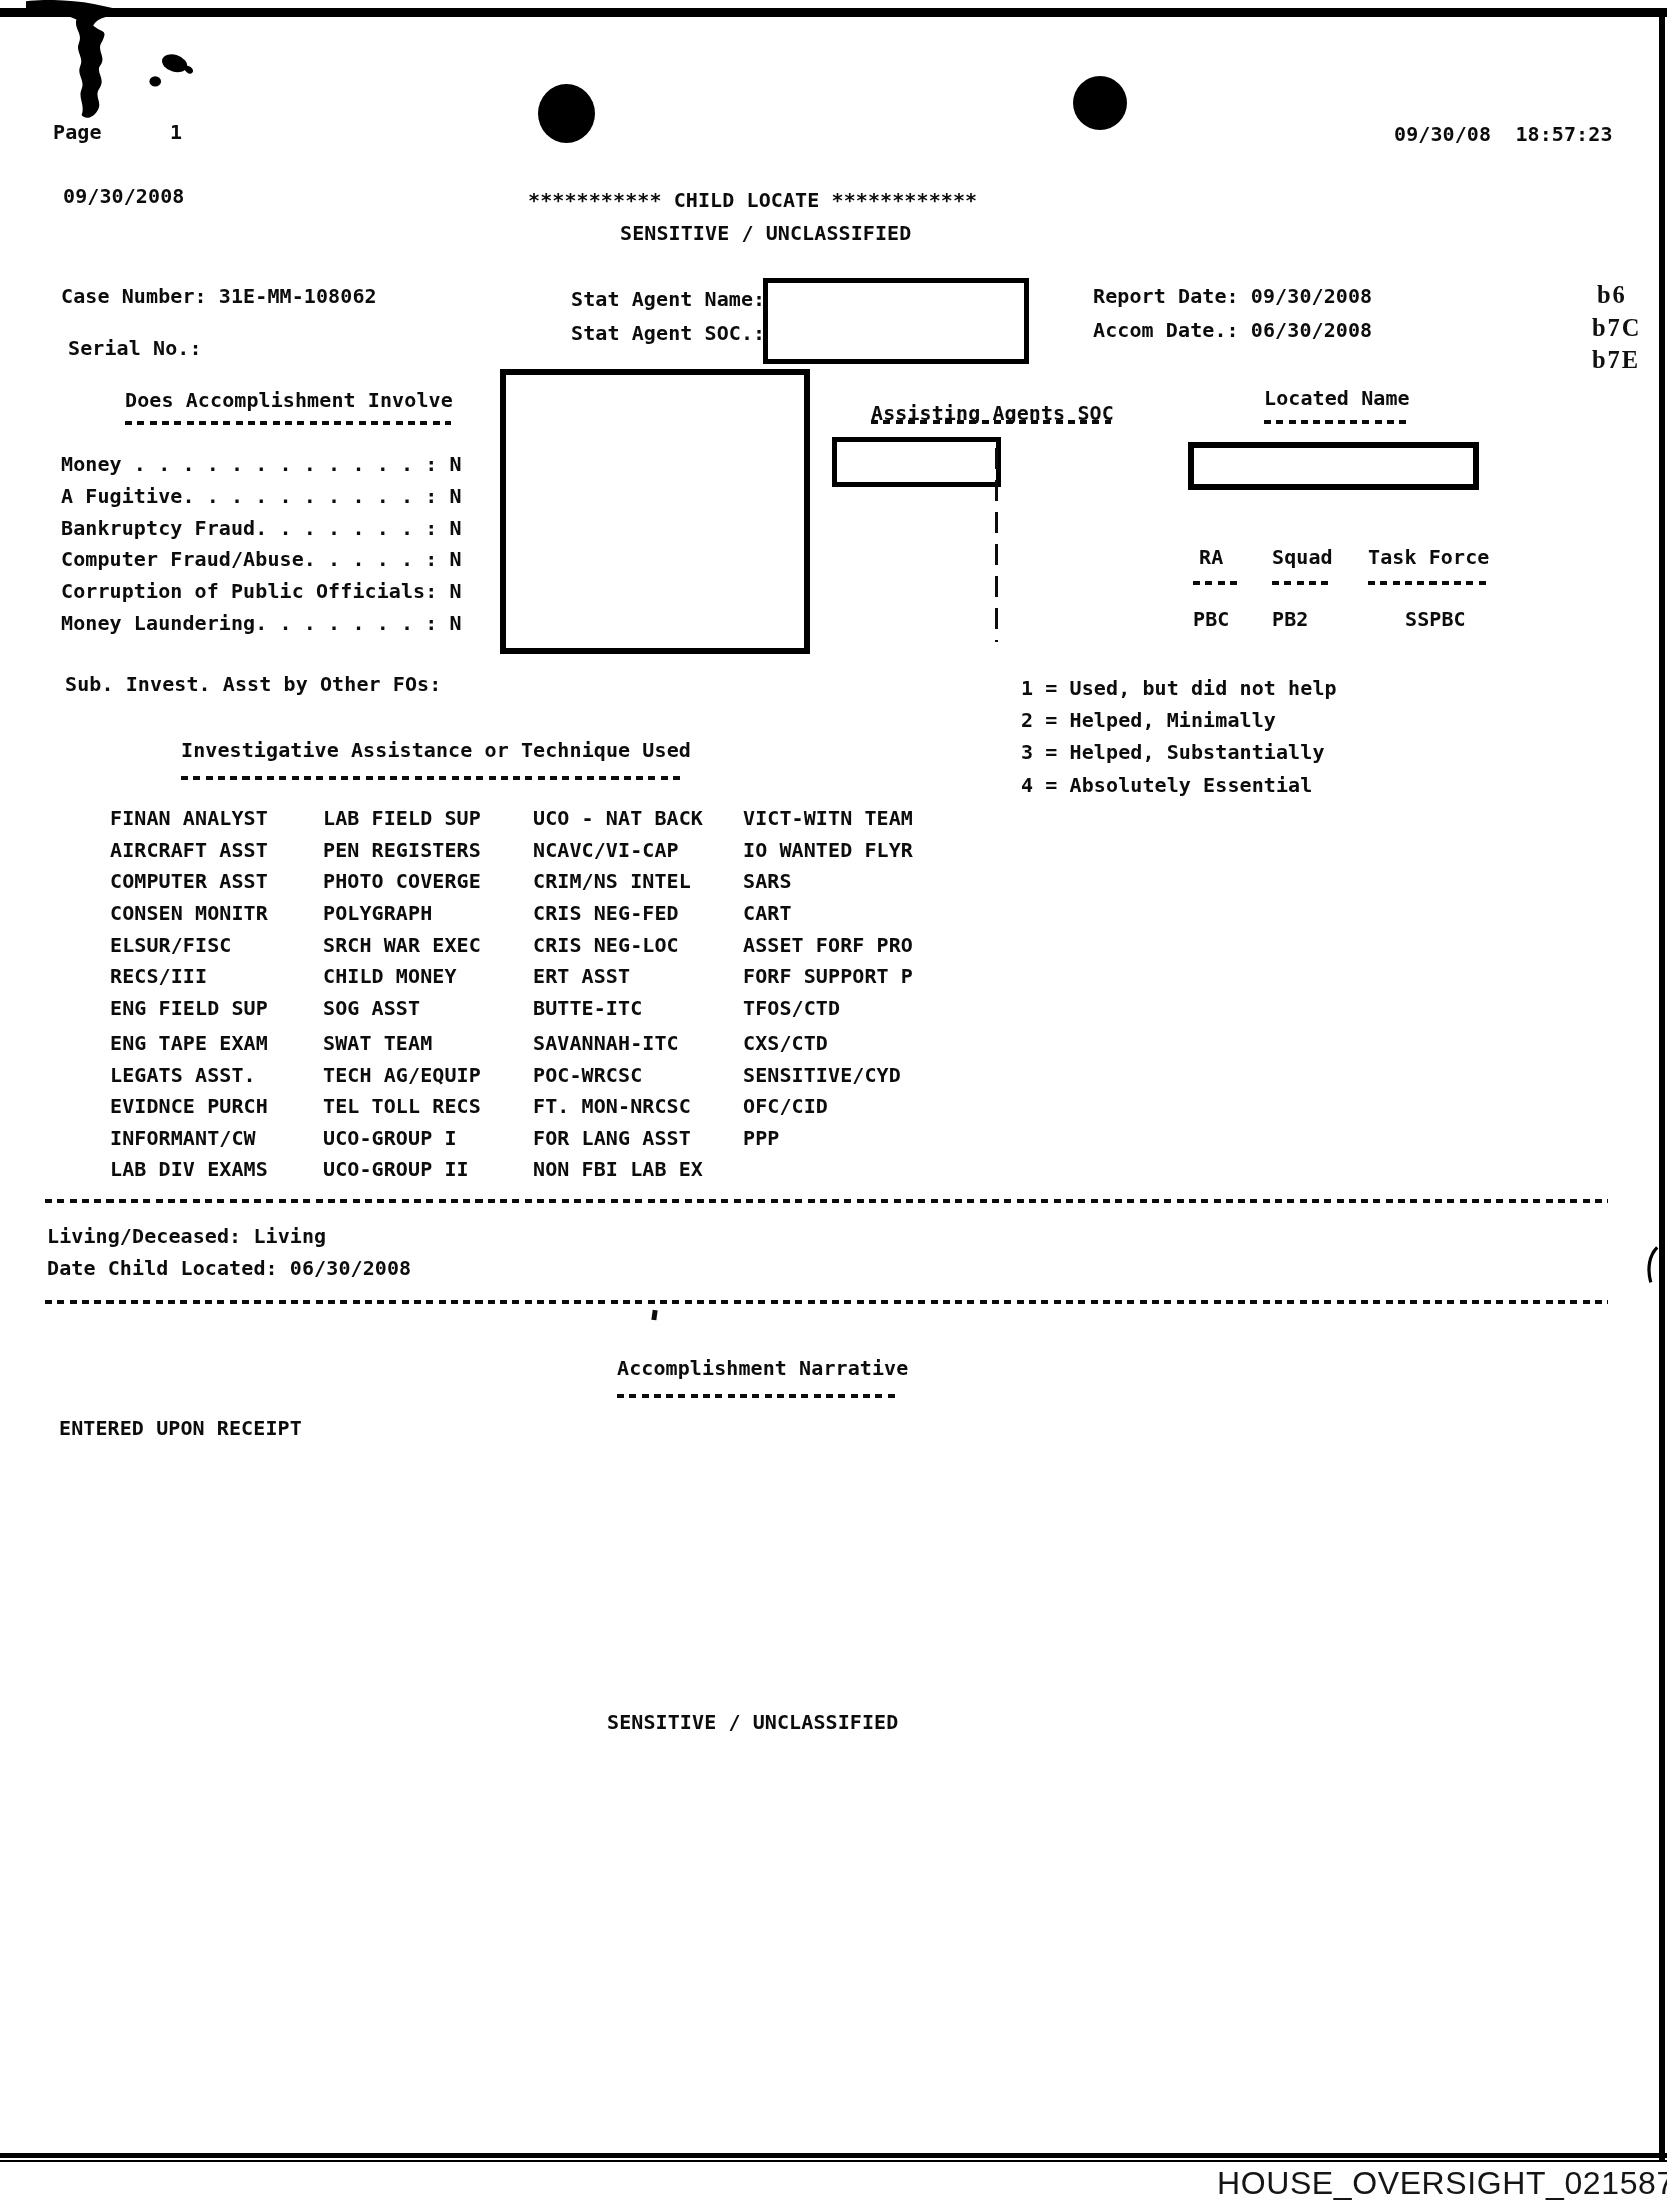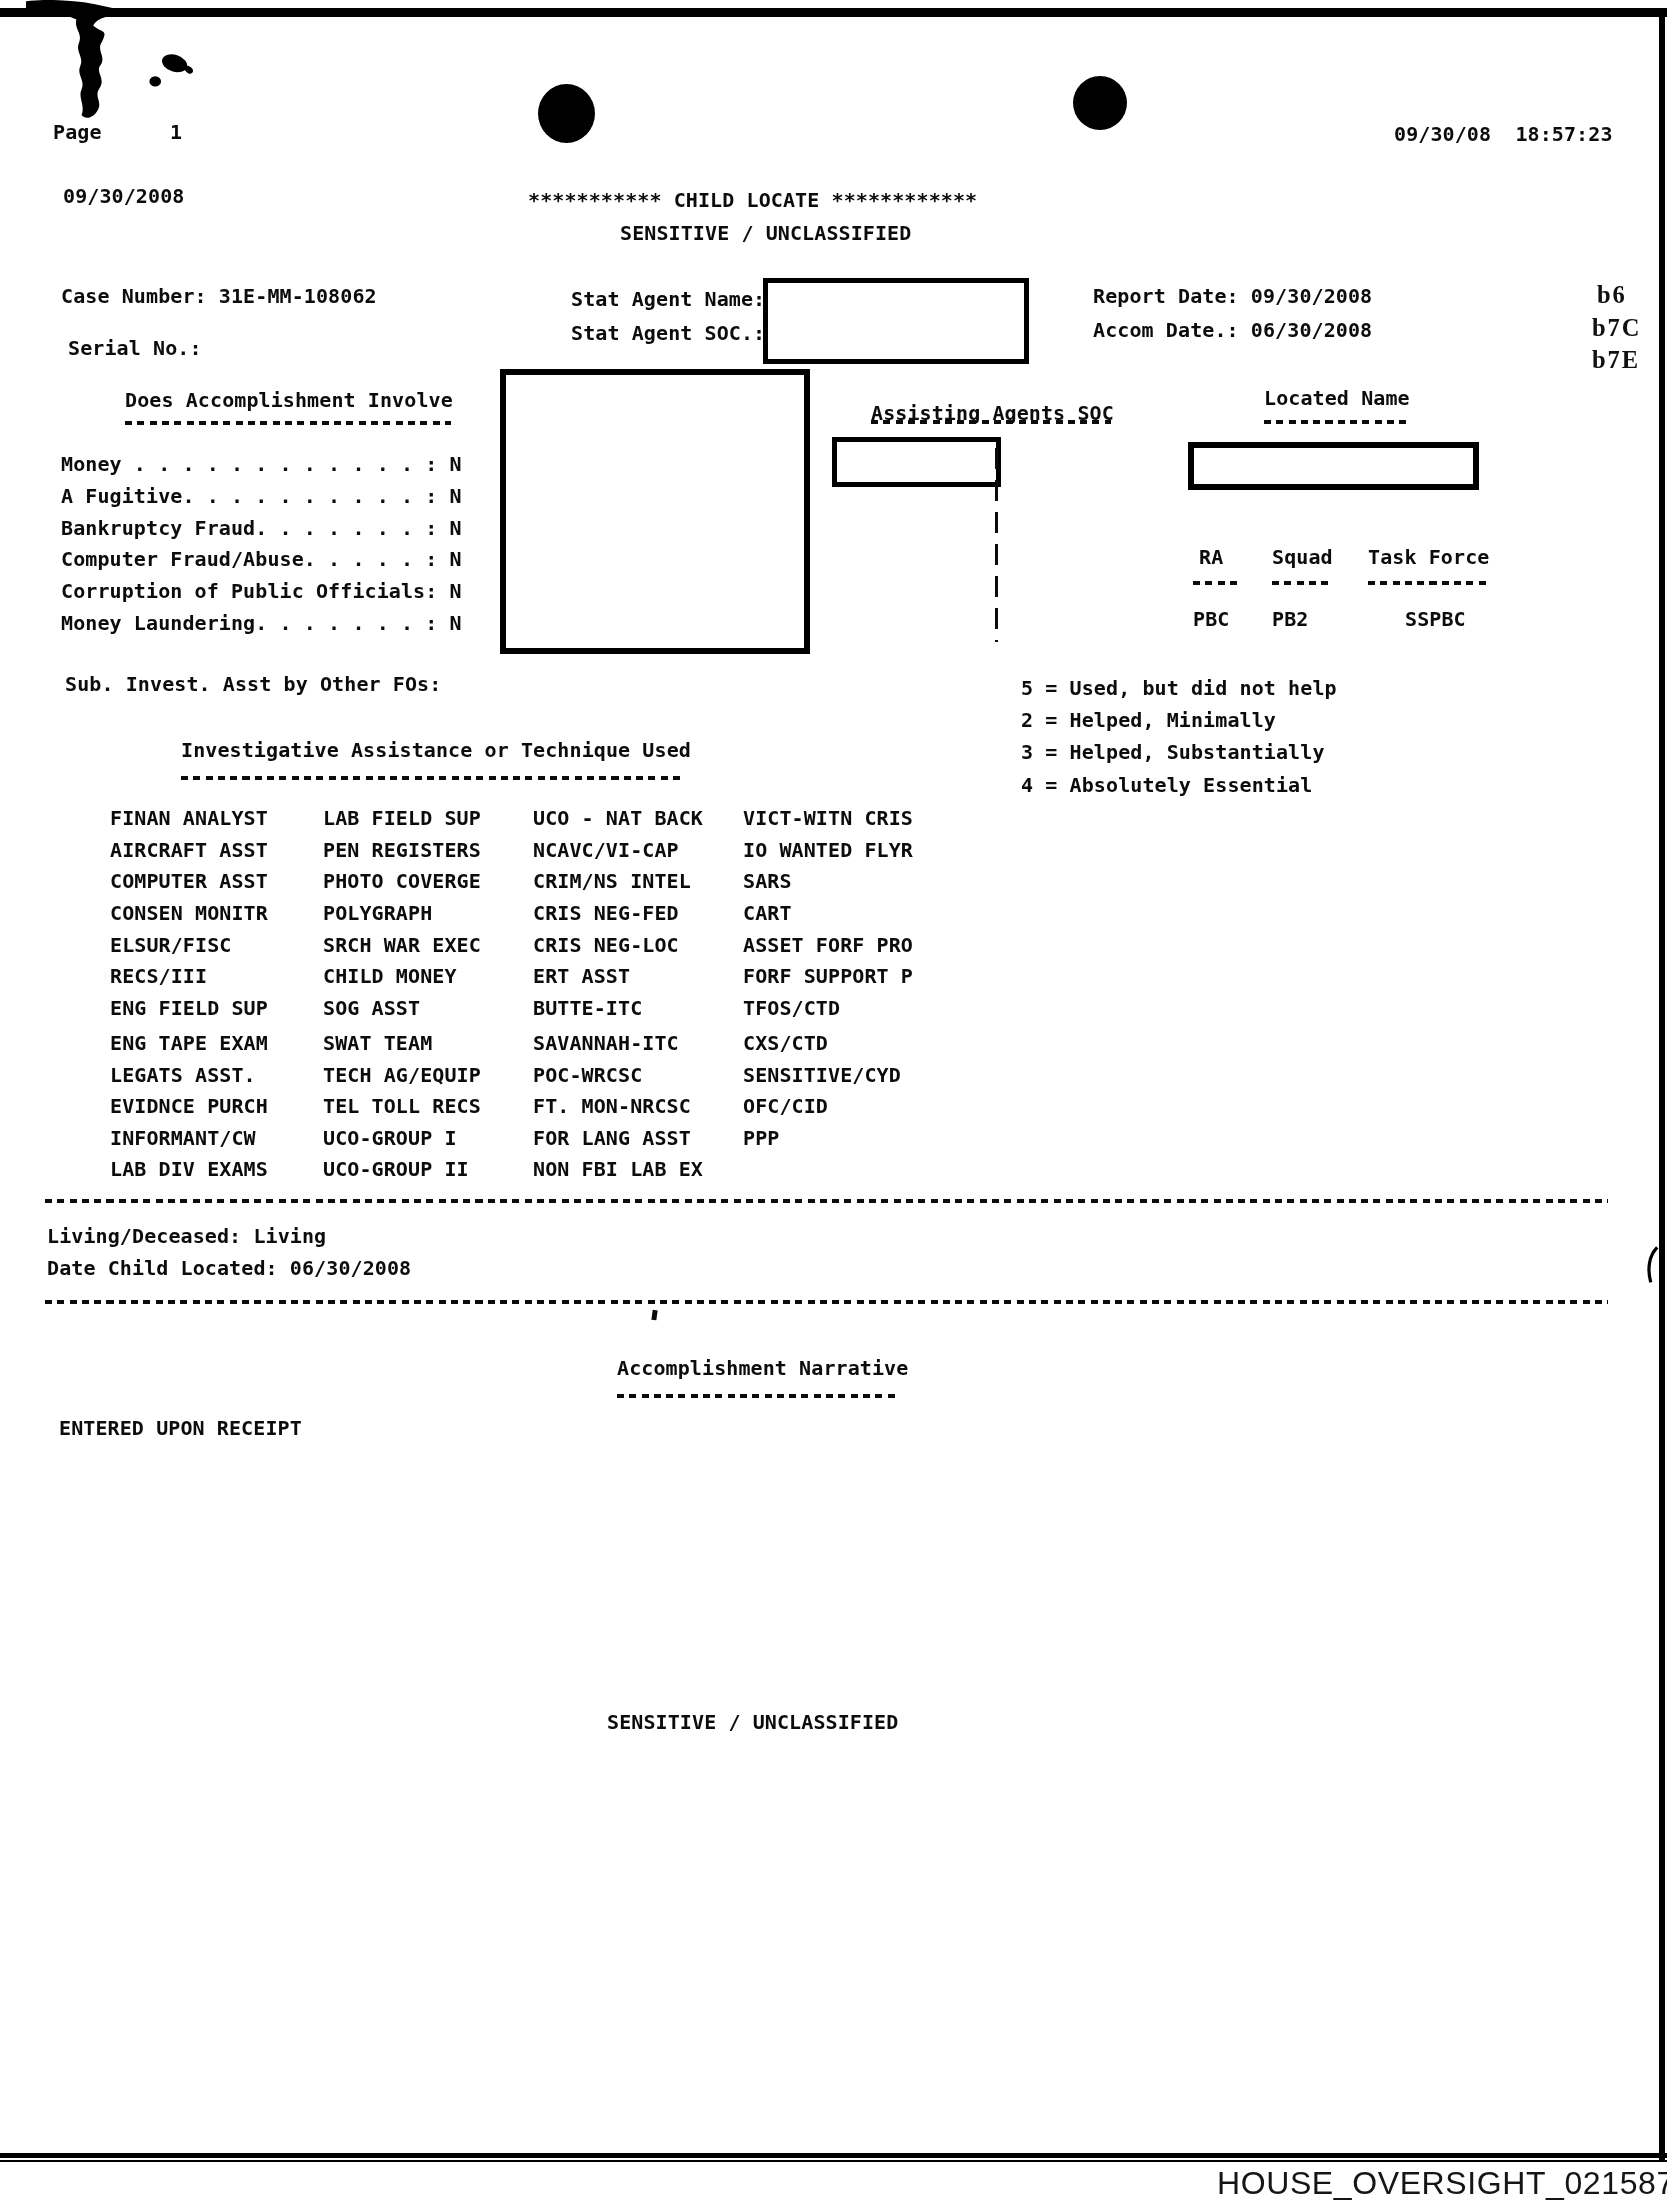--- a/index.html
+++ b/index.html
@@ -106,32 +106,32 @@
   <div class="t" style="left:1272px;top:546px">Squad</div>
   <div class="t" style="left:1368px;top:546px">Task Force</div>
   <div class="dash" style="left:1193px;top:581px;width:49px"></div>
   <div class="dash" style="left:1272px;top:581px;width:61px"></div>
   <div class="dash" style="left:1368px;top:581px;width:123px"></div>
   <div class="t" style="left:1193px;top:608px">PBC</div>
   <div class="t" style="left:1272px;top:608px">PB2</div>
   <div class="t" style="left:1405px;top:608px">SSPBC</div>
 
   <div class="t" style="left:65px;top:673px">Sub. Invest. Asst by Other FOs:</div>
-  <div class="t" style="left:1021px;top:677px">5 = Used, but did not help</div>
+  <div class="t" style="left:1021px;top:677px">1 = Used, but did not help</div>
   <div class="t" style="left:1021px;top:709px">2 = Helped, Minimally</div>
   <div class="t" style="left:1021px;top:741px">3 = Helped, Substantially</div>
   <div class="t" style="left:1021px;top:774px">4 = Absolutely Essential</div>
 
   <div class="t" style="left:181px;top:739px">Investigative Assistance or Technique Used</div>
   <div class="dash" style="left:181px;top:776px;width:500px"></div>
 
   <div class="t" style="left:110px;top:807px">FINAN ANALYST</div>
   <div class="t" style="left:323px;top:807px">LAB FIELD SUP</div>
   <div class="t" style="left:533px;top:807px">UCO - NAT BACK</div>
-  <div class="t" style="left:743px;top:807px">VICT-WITN CRIS</div>
+  <div class="t" style="left:743px;top:807px">VICT-WITN TEAM</div>
 
   <div class="t" style="left:110px;top:839px">AIRCRAFT ASST</div>
   <div class="t" style="left:323px;top:839px">PEN REGISTERS</div>
   <div class="t" style="left:533px;top:839px">NCAVC/VI-CAP</div>
   <div class="t" style="left:743px;top:839px">IO WANTED FLYR</div>
 
   <div class="t" style="left:110px;top:870px">COMPUTER ASST</div>
   <div class="t" style="left:323px;top:870px">PHOTO COVERGE</div>
   <div class="t" style="left:533px;top:870px">CRIM/NS INTEL</div>
   <div class="t" style="left:743px;top:870px">SARS</div>

